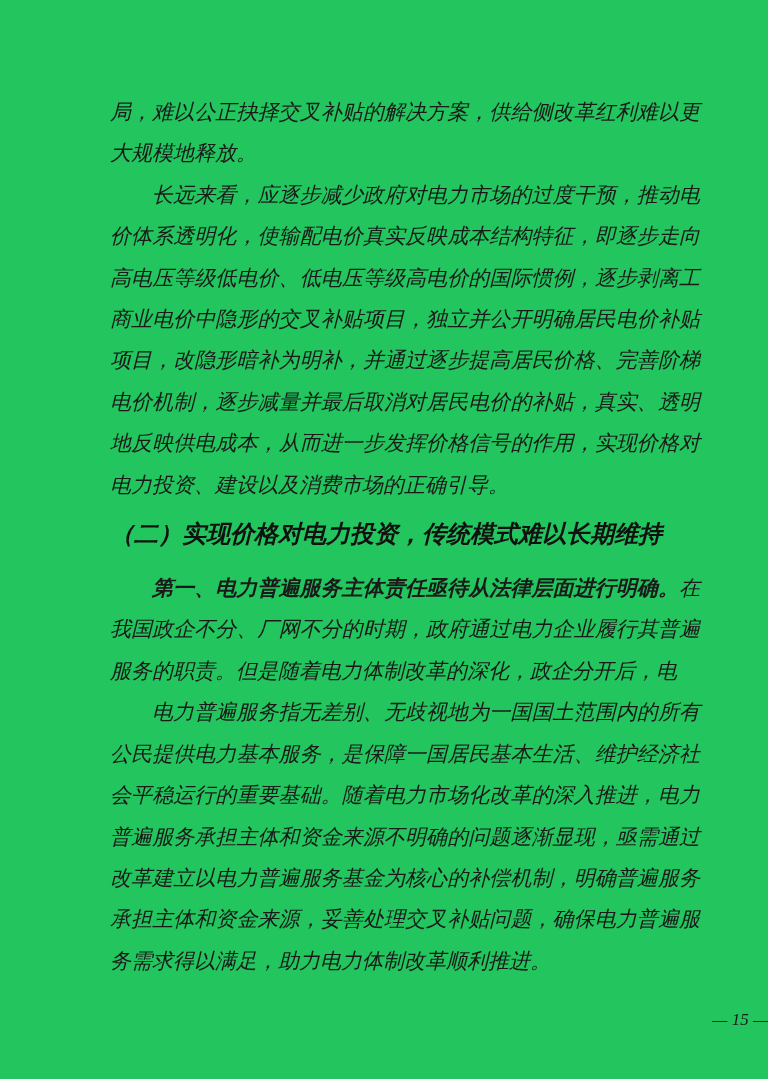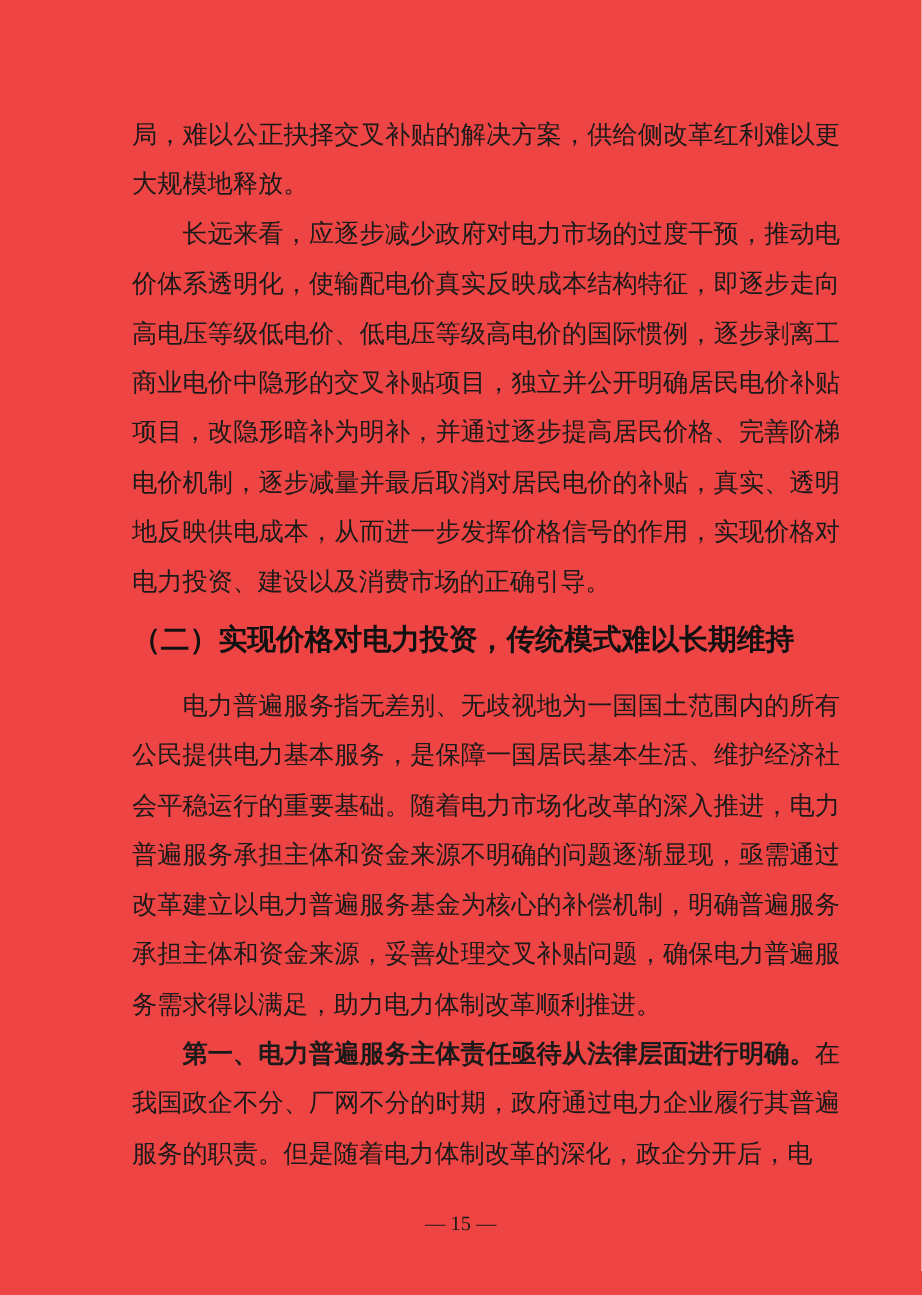--- a/index.html
+++ b/index.html
@@ -4,24 +4,25 @@
 <style>
   html, body {
     margin: 0;
     padding: 0;
     background: #ffffff;
   }
   .page {
     position: relative;
     width: 768px;
     height: 1079px;
-    background: #ef4444;
+    background: #22c55e;
     overflow: hidden;
     font-family: "Liberation Serif", "DejaVu Serif", serif;
     color: #1a1a1a;
+    font-style: italic;
   }
   .content {
     position: absolute;
     top: 92px;
     left: 110px;
     width: 590px;
   }
   .para {
     margin: 0;
     font-size: 21px;
@@ -44,34 +45,34 @@
     line-height: 42px;
     color: #111111;
     letter-spacing: 0;
     white-space: nowrap;
   }
   .footer {
     position: absolute;
     top: 1008px;
     left: 0;
     width: 768px;
-    text-align: center;
+    text-align: right;
     font-size: 17px;
     line-height: 24px;
     color: #1a1a1a;
   }
 </style>
 </head>
 <body>
 
 <div class="page">
   <div class="content">
     <p class="para">局，难以公正抉择交叉补贴的解决方案，供给侧改革红利难以更大规模地释放。</p>
     <p class="para indent">长远来看，应逐步减少政府对电力市场的过度干预，推动电价体系透明化，使输配电价真实反映成本结构特征，即逐步走向高电压等级低电价、低电压等级高电价的国际惯例，逐步剥离工商业电价中隐形的交叉补贴项目，独立并公开明确居民电价补贴项目，改隐形暗补为明补，并通过逐步提高居民价格、完善阶梯电价机制，逐步减量并最后取消对居民电价的补贴，真实、透明地反映供电成本，从而进一步发挥价格信号的作用，实现价格对电力投资、建设以及消费市场的正确引导。</p>
     <h2 class="section-heading">（二）实现价格对电力投资，传统模式难以长期维持</h2>
+    <p class="para indent"><span class="bold-lead">第一、电力普遍服务主体责任亟待从法律层面进行明确。</span><span>在我国政企不分、厂网不分的时期，政府通过电力企业履行其普遍服务的职责。但是随着电力体制改革的深化，政企分开后，电</span></p>
     <p class="para indent">电力普遍服务指无差别、无歧视地为一国国土范围内的所有公民提供电力基本服务，是保障一国居民基本生活、维护经济社会平稳运行的重要基础。随着电力市场化改革的深入推进，电力普遍服务承担主体和资金来源不明确的问题逐渐显现，亟需通过改革建立以电力普遍服务基金为核心的补偿机制，明确普遍服务承担主体和资金来源，妥善处理交叉补贴问题，确保电力普遍服务需求得以满足，助力电力体制改革顺利推进。</p>
-    <p class="para indent"><span class="bold-lead">第一、电力普遍服务主体责任亟待从法律层面进行明确。</span><span>在我国政企不分、厂网不分的时期，政府通过电力企业履行其普遍服务的职责。但是随着电力体制改革的深化，政企分开后，电</span></p>
   </div>
 
   <div class="footer">
     <span>— 15 —</span>
   </div>
 </div>
 
 </body></html>

